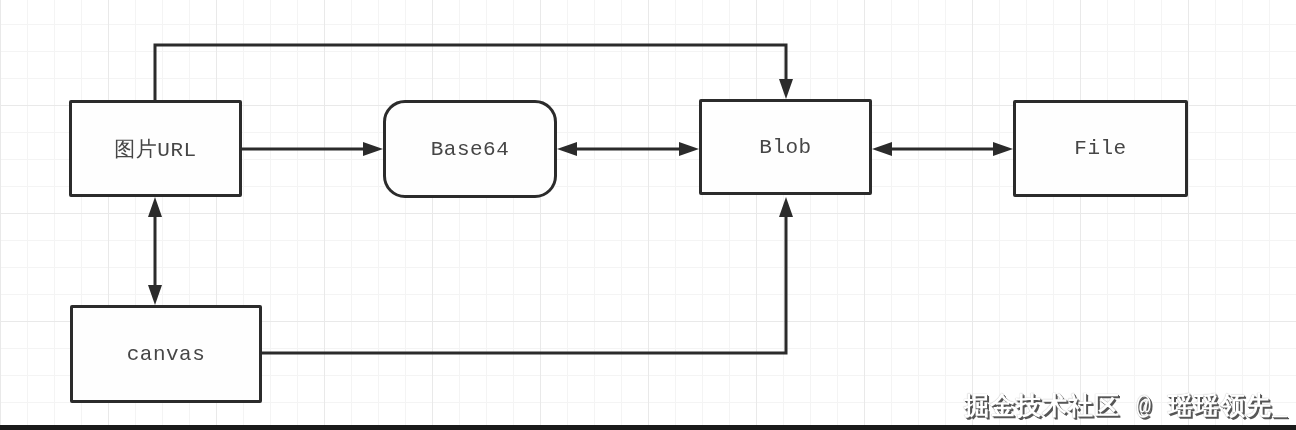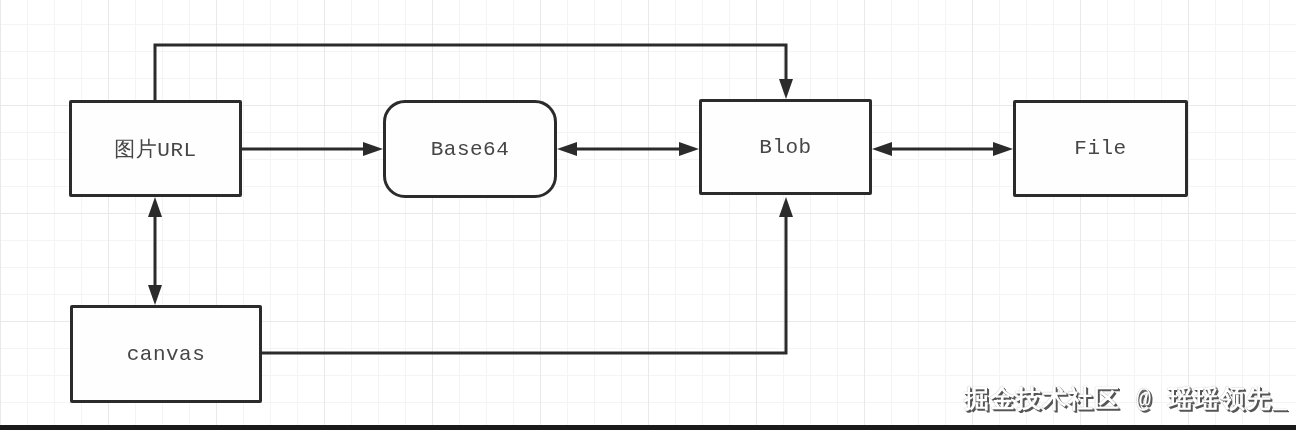--- a/index.html
+++ b/index.html
@@ -52,21 +52,21 @@
     letter-spacing: 0.5px;
   }
   .node-image-url { left: 69px;   top: 100px; width: 173px; height: 97px; }
   .node-base64    { left: 383px;  top: 100px; width: 174px; height: 98px; border-radius: 22px; }
   .node-blob      { left: 699px;  top: 99px;  width: 173px; height: 96px; }
   .node-file      { left: 1013px; top: 100px; width: 175px; height: 97px; text-align: center; }
   .node-canvas    { left: 70px;   top: 305px; width: 192px; height: 98px; }
   .watermark {
     position: absolute;
     right: 8px;
-    bottom: 15px;
+    bottom: 8px;
     font-size: 25px;
     font-weight: bold;
     letter-spacing: 1px;
     color: #ffffff;
     text-shadow: 2px 2px 0 #555555, 1px 1px 0 #666666, 0 0 1px #999999;
     white-space: nowrap;
   }
   .bottom-bar {
     position: absolute;
     left: 0;

